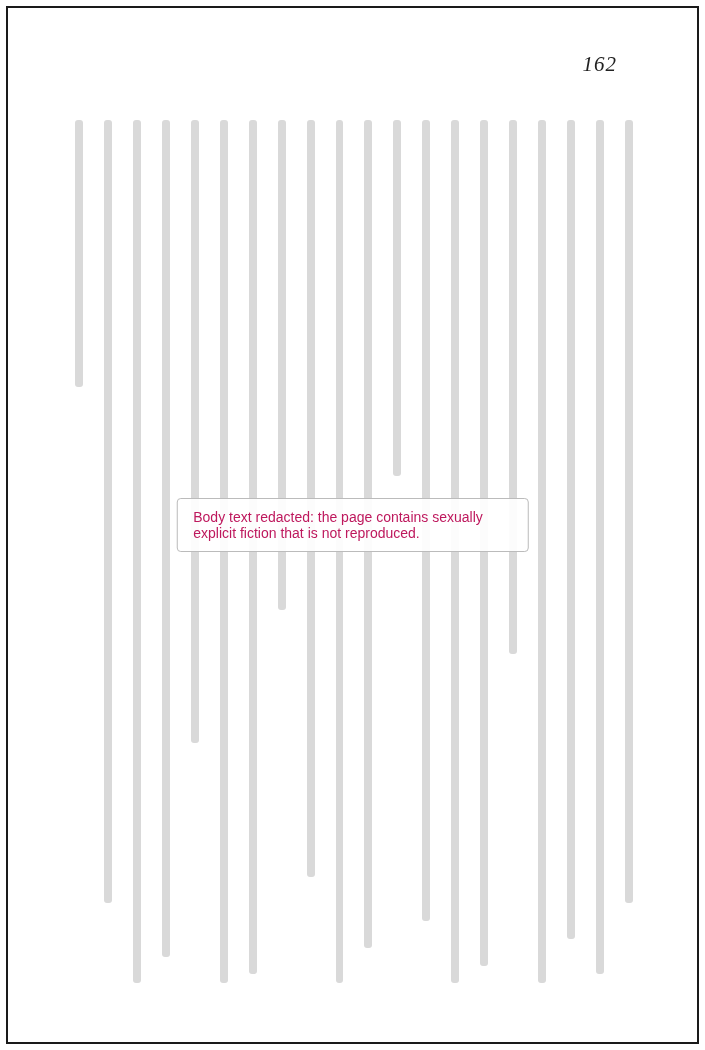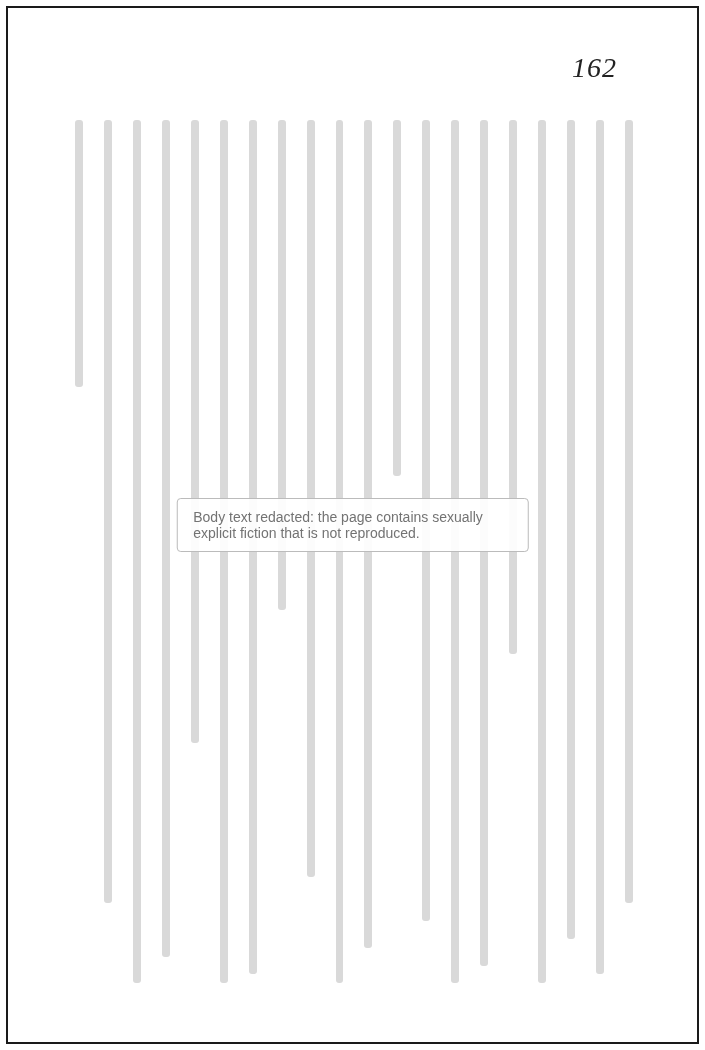--- a/index.html
+++ b/index.html
@@ -22,21 +22,21 @@
     top: 6px;
     right: 6px;
     bottom: 6px;
     border: 2px solid #1a1a1a;
     pointer-events: none;
   }
   .page-number {
     position: absolute;
     top: 52px;
     right: 88px;
-    font-size: 28px;
+    font-size: 21px;
     font-style: italic;
     color: #222222;
     letter-spacing: 1px;
   }
   
   .text-block {
     position: absolute;
     top: 120px;
     right: 72px;
     width: 565px;
@@ -53,21 +53,21 @@
     border-radius: 3px;
     margin: 0 7px;
   }
   .redaction-notice {
     position: absolute;
     left: 50%;
     top: 50%;
     transform: translate(-50%, -50%);
     background: rgba(255,255,255,0.92);
     border: 1px solid #bbbbbb;
-    color: #737373;
+    color: #be185d;
     font-family: "Liberation Sans", sans-serif;
     font-size: 14px;
     padding: 10px 16px;
     border-radius: 4px;
     writing-mode: horizontal-tb;
   }
 </style>
 </head>
 <body>
 

